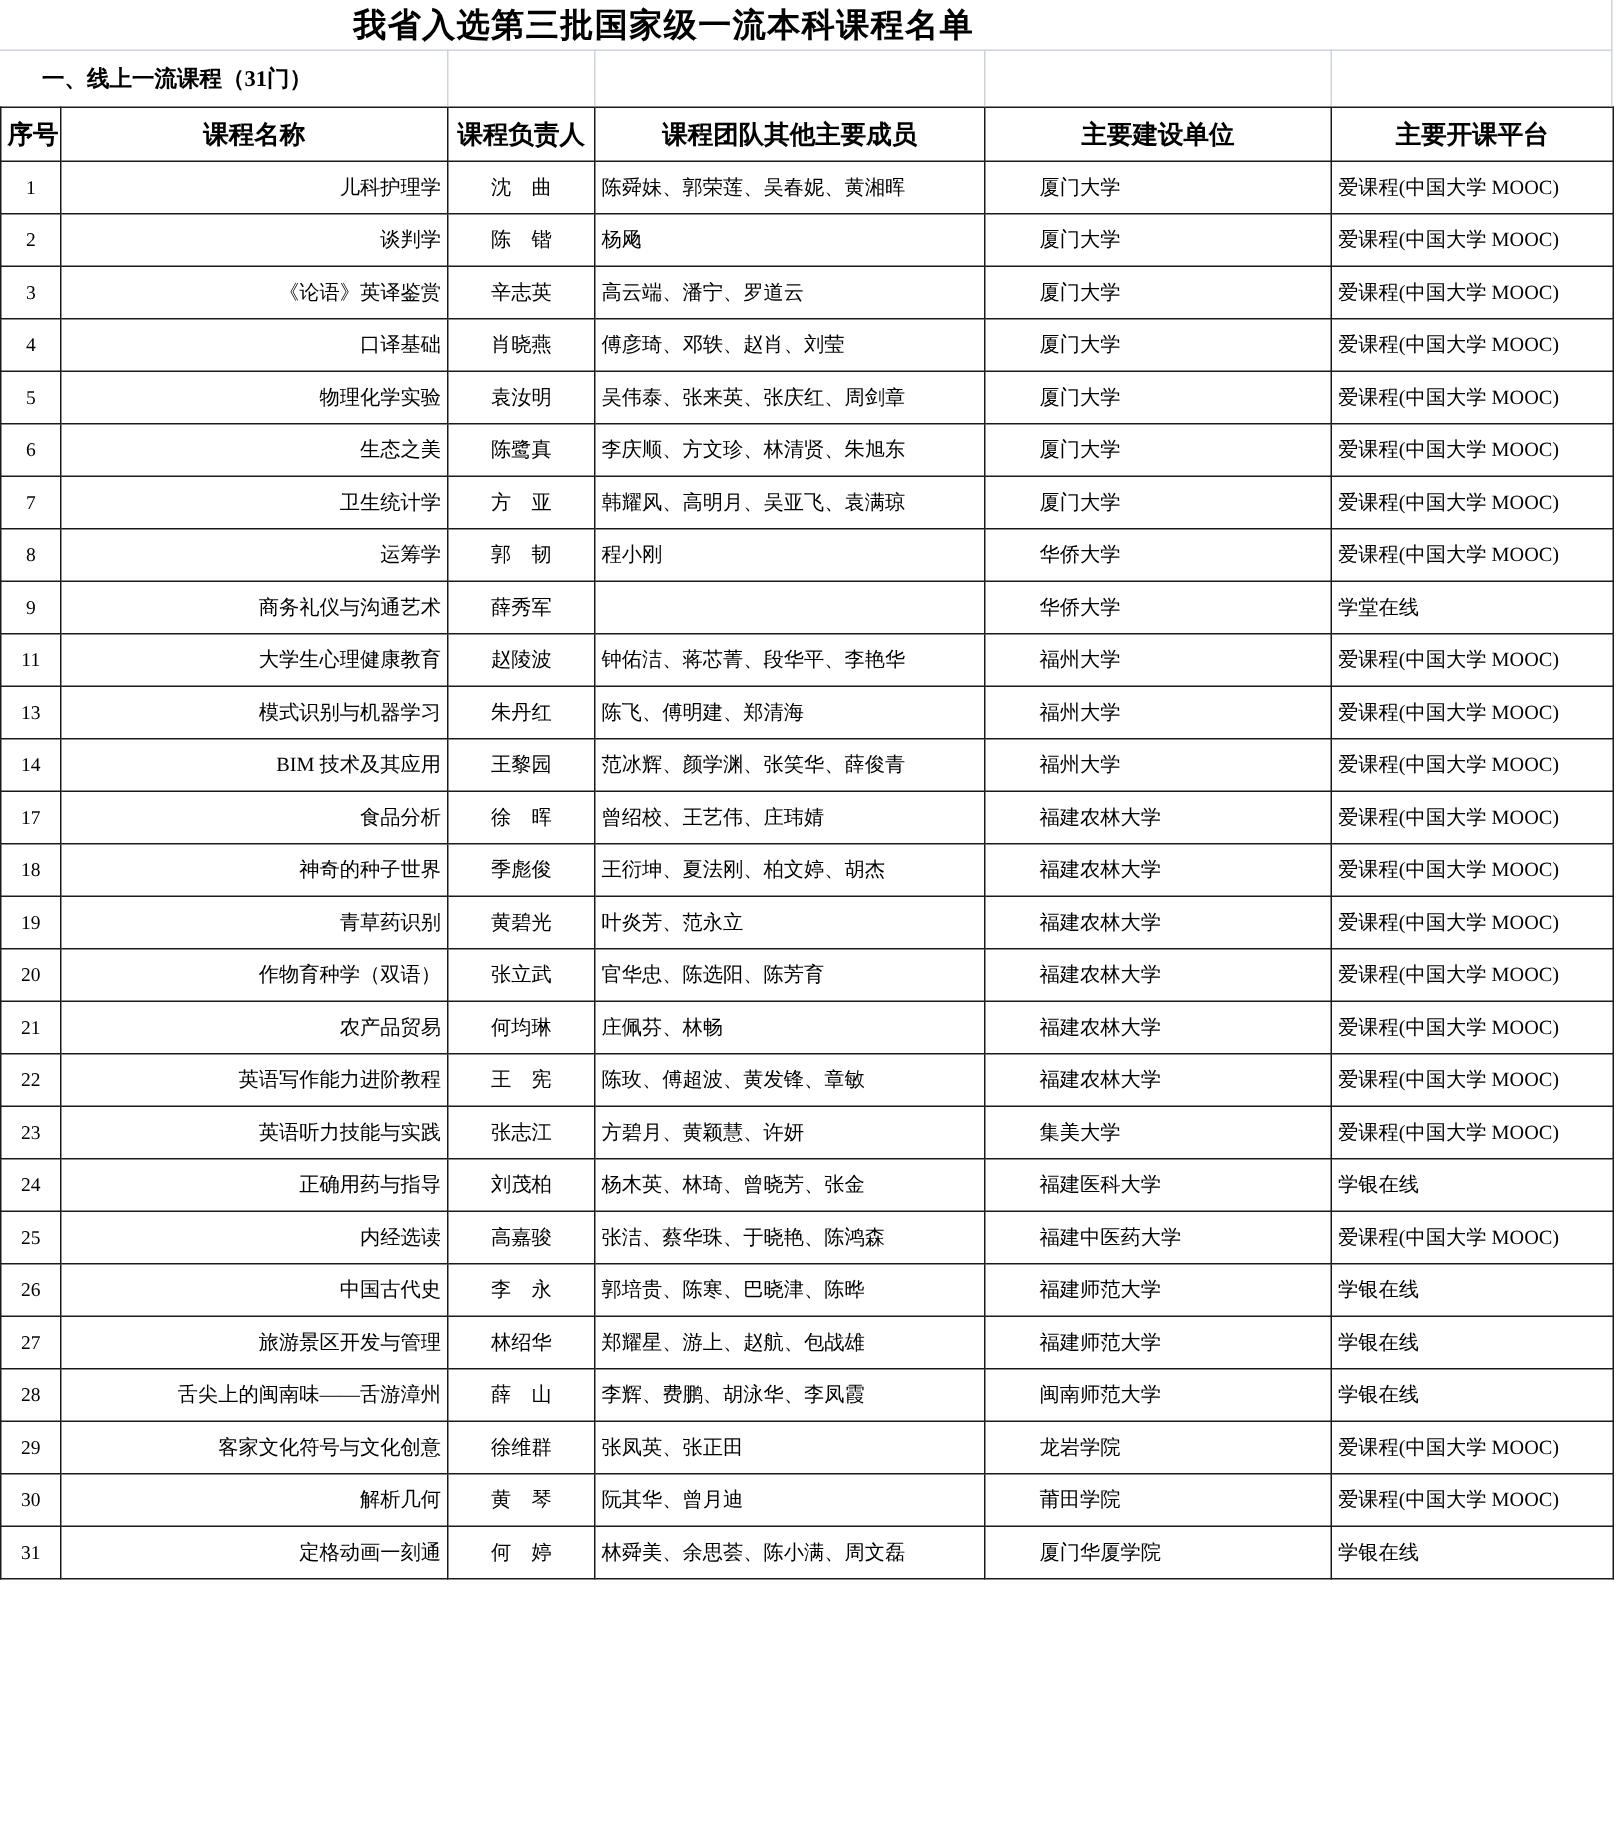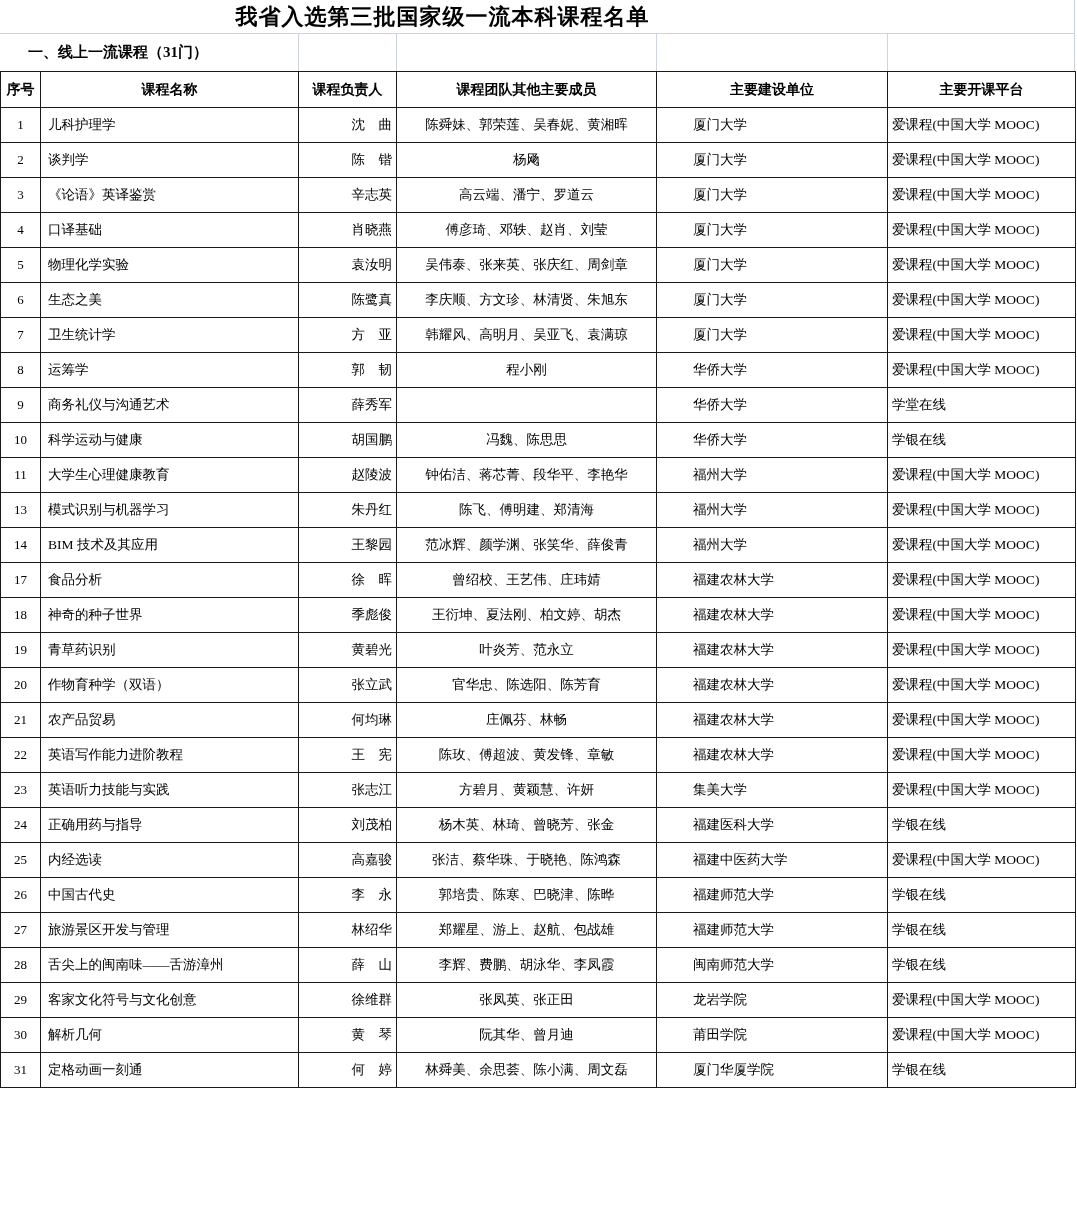--- a/index.html
+++ b/index.html
@@ -32,33 +32,33 @@
     border-collapse:collapse;table-layout:fixed;
     width:1075px;
   }
   .course-table th,.course-table td{
     border:1px solid #1a1a1a;
     overflow:hidden;white-space:nowrap;
     padding:0 4px;box-sizing:border-box;
     vertical-align:middle;
   }
   .course-table th{
-    height:36px;font-size:14px;font-weight:bold;text-align:center;
+    height:36px;font-size:17px;font-weight:bold;text-align:center;
   }
   .course-table td{height:35px;font-size:13.5px;}
   col.c-no{width:40px;}
   col.c-course{width:258px;}
   col.c-leader{width:98px;}
   col.c-members{width:260px;}
   col.c-unit{width:231px;}
   col.c-platform{width:188px;}
   td.cell-no{text-align:center;font-size:13px;}
-  td.cell-course{text-align:left;padding-left:7px;}
-  td.cell-leader{text-align:right;}
-  td.cell-members{text-align:center;}
+  td.cell-course{text-align:right;padding-left:7px;}
+  td.cell-leader{text-align:center;}
+  td.cell-members{text-align:left;}
   td.cell-unit{text-align:left;padding-left:36px;}
   td.cell-platform{text-align:left;}
 </style>
 </head>
 <body>
 
 <div class="sheet">
 
   <div class="top-area">
     <div class="title-row">我省入选第三批国家级一流本科课程名单</div>
@@ -158,28 +158,20 @@
     </tr>
         <tr>
       <td class="cell-no">9</td>
       <td class="cell-course">商务礼仪与沟通艺术</td>
       <td class="cell-leader">薛秀军</td>
       <td class="cell-members"></td>
       <td class="cell-unit">华侨大学</td>
       <td class="cell-platform">学堂在线</td>
     </tr>
         <tr>
-      <td class="cell-no">10</td>
-      <td class="cell-course">科学运动与健康</td>
-      <td class="cell-leader">胡国鹏</td>
-      <td class="cell-members">冯魏、陈思思</td>
-      <td class="cell-unit">华侨大学</td>
-      <td class="cell-platform">学银在线</td>
-    </tr>
-        <tr>
       <td class="cell-no">11</td>
       <td class="cell-course">大学生心理健康教育</td>
       <td class="cell-leader">赵陵波</td>
       <td class="cell-members">钟佑洁、蒋芯菁、段华平、李艳华</td>
       <td class="cell-unit">福州大学</td>
       <td class="cell-platform">爱课程(中国大学 MOOC)</td>
     </tr>
         <tr>
       <td class="cell-no">13</td>
       <td class="cell-course">模式识别与机器学习</td>

